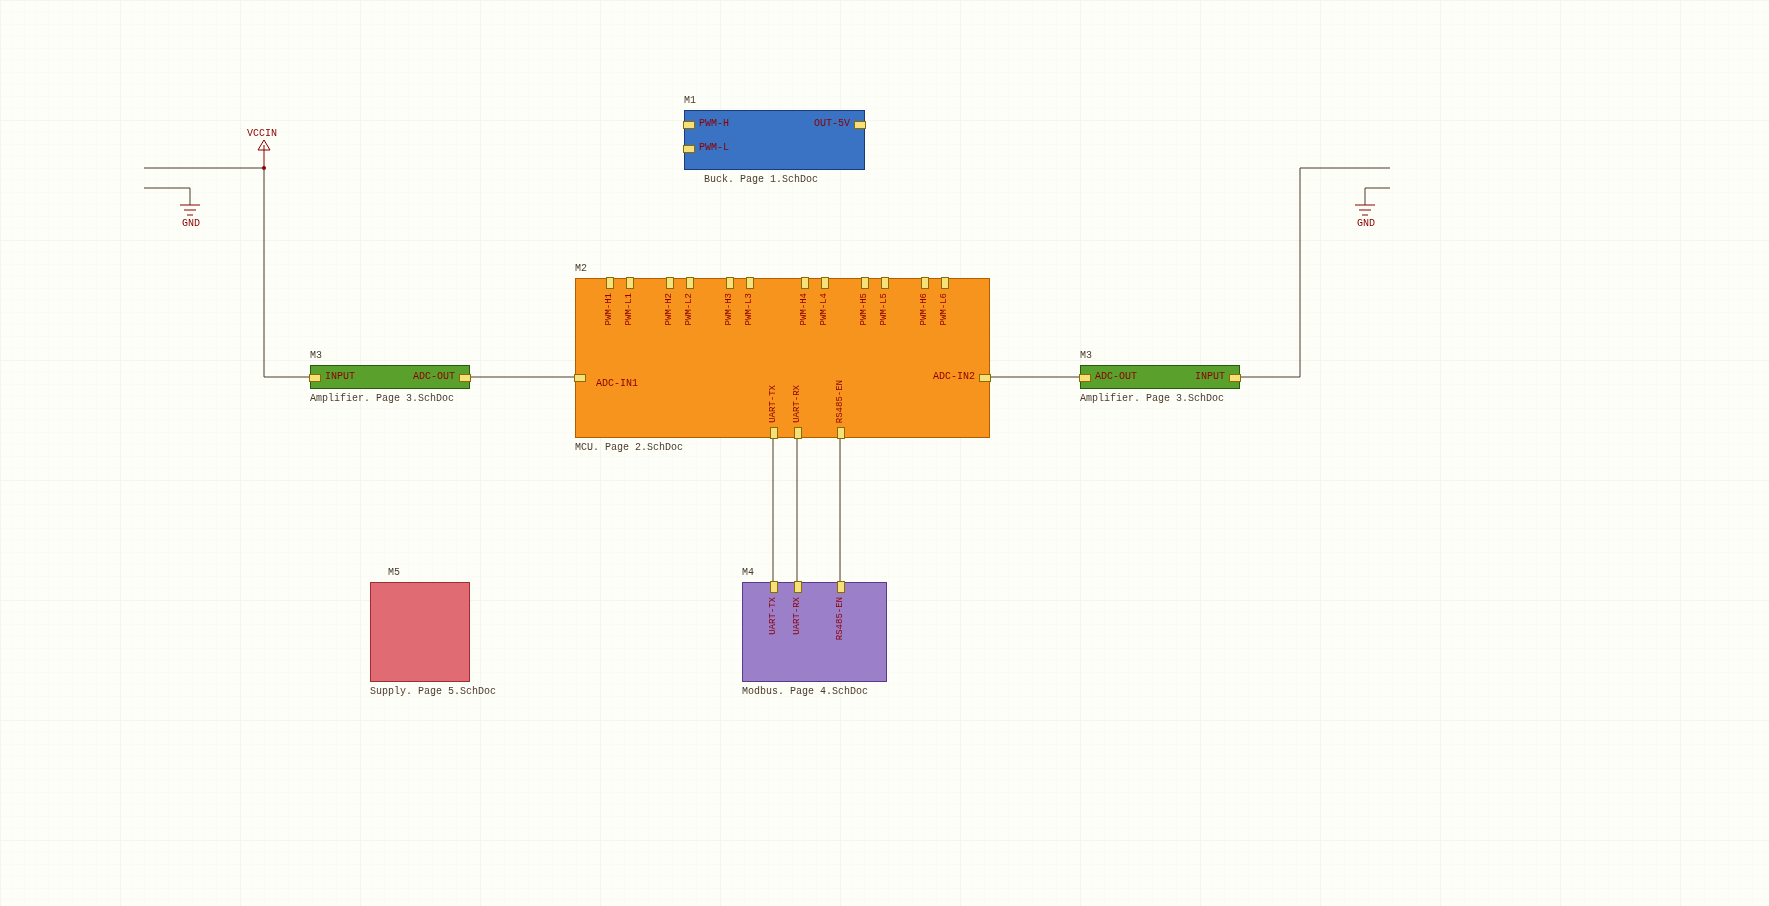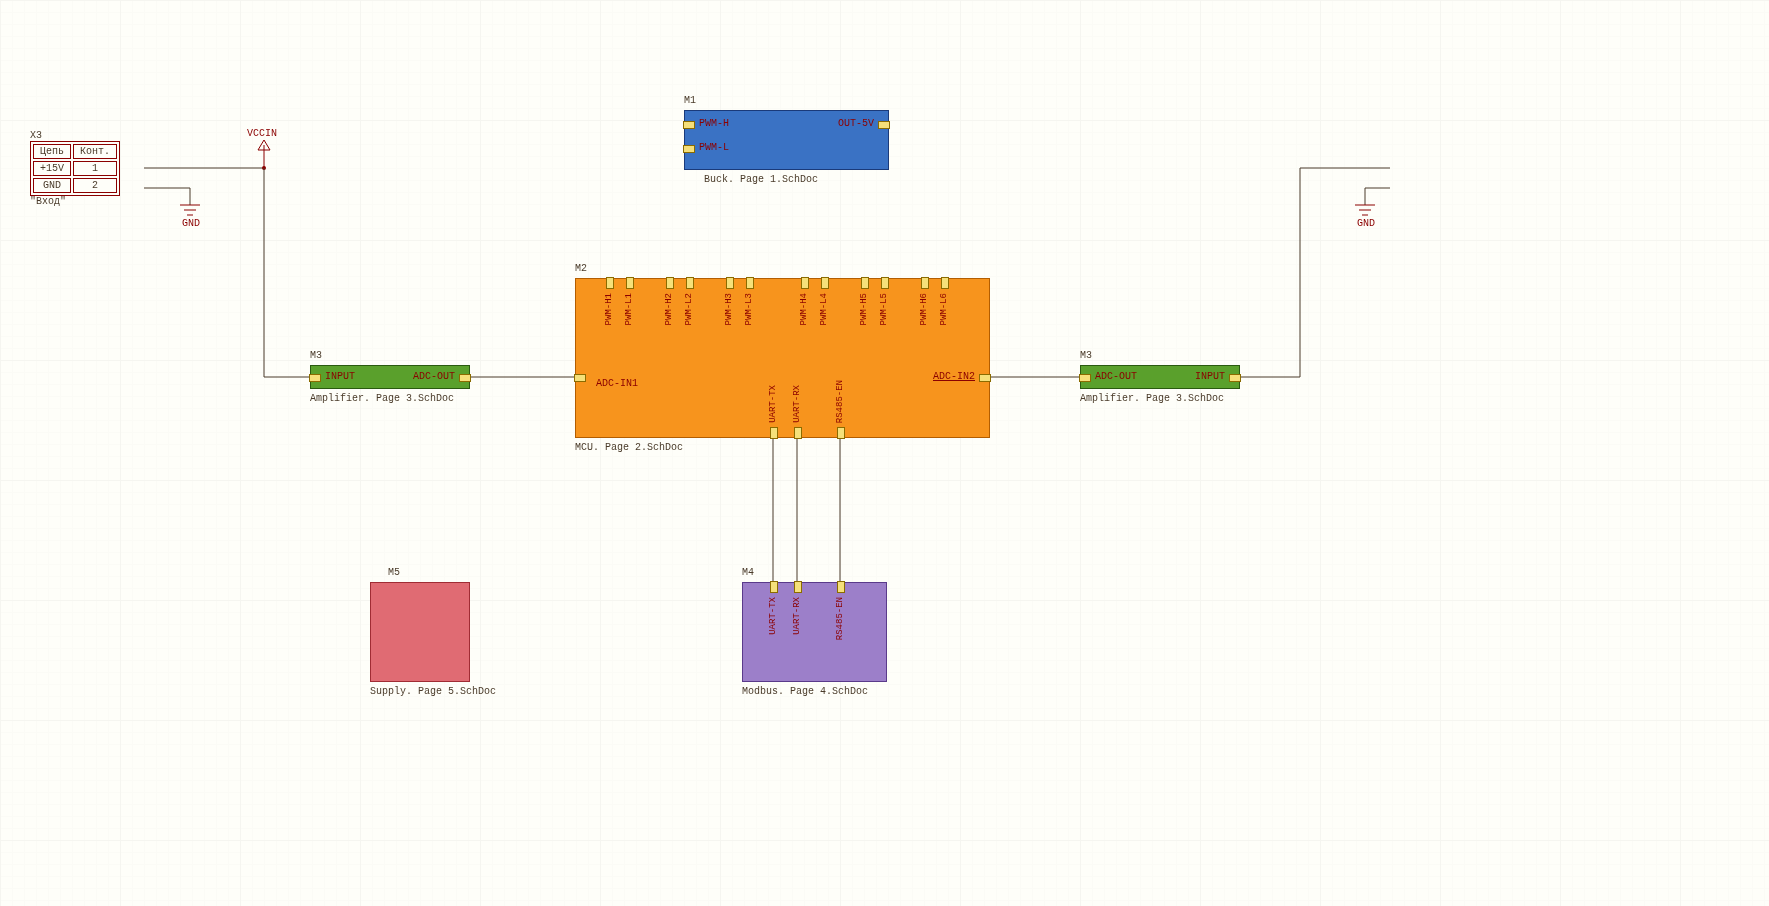--- a/index.html
+++ b/index.html
@@ -85,48 +85,28 @@
     <path class="wire" d="M1240 377 H1300 V168 H1390"></path>
 
     <path class="wire" d="M1390 188 H1365 V205"></path>
     <path class="gnd" d="M1355 205 H1375 M1359 210 H1371 M1362 215 H1368"></path>
 
     <path class="wire" d="M773 438 V582"></path>
     <path class="wire" d="M797 438 V582"></path>
     <path class="wire" d="M840 438 V582"></path>
   </svg>
 
-  <div class="abs" style="left:30px; top:130px;">
-    <div class="lbl-black">X3</div>
-    <table class="conn-table">
-      <tbody>
-          <tr>
-        <th>Цепь</th>
-        <th>Конт.</th>
-      </tr>
-      <tr>
-            <td>+15V</td>
-            <td>1</td>
-          </tr>
-      <tr>
-            <td>GND</td>
-            <td>2</td>
-          </tr>
-    </tbody>
-      </table>
-    <div class="lbl-black">"Вход"</div>
-  </div>
 
   <div class="abs lbl" style="left:247px; top:128px;">VCCIN</div>
   <div class="abs lbl" style="left:182px; top:218px;">GND</div>
 
   <div class="abs lbl" style="left:1357px; top:218px;">GND</div>
 
   <div class="abs lbl-black" style="left:684px; top:95px;">M1</div>
-  <div class="abs sheet" style="left:684px; top:110px; width:205px; height:60px; background:#3a72c4; border-color:#1a3a7a;">
+  <div class="abs sheet" style="left:684px; top:110px; width:181px; height:60px; background:#3a72c4; border-color:#1a3a7a;">
     <span class="port-h" style="left:-2px; top:10px;"></span>
     <span class="abs lbl" style="left:14px; top:7px;">PWM-H</span>
     <span class="port-h" style="left:-2px; top:34px;"></span>
     <span class="abs lbl" style="left:14px; top:31px;">PWM-L</span>
     <span class="port-h" style="right:-2px; top:10px;"></span>
     <span class="abs lbl" style="right:14px; top:7px;">OUT-5V</span>
   </div>
   <div class="abs lbl-black" style="left:684px; top:174px;margin-left:20px;">Buck. Page 1.SchDoc</div>
 
   <div class="abs lbl-black" style="left:575px; top:263px;">M2</div>
@@ -154,21 +134,21 @@
       <span class="abs vtxt lbl" style="top:14px; left:303px;">PWM-L5</span>
     <span class="port-v" style="top:-2px; left:345px;"></span>
       <span class="abs vtxt lbl" style="top:14px; left:343px;">PWM-H6</span>
     <span class="port-v" style="top:-2px; left:365px;"></span>
       <span class="abs vtxt lbl" style="top:14px; left:363px;">PWM-L6</span>
 
     <span class="port-h" style="left:-2px; top:95px;"></span>
     <span class="abs lbl" style="left:20px; top:92px;margin-top:7px;">ADC-IN1</span>
 
     <span class="port-h" style="right:-2px; top:95px;"></span>
-    <span class="abs lbl" style="right:14px; top:92px;text-decoration:underline;">ADC-IN2</span>
+    <span class="abs lbl" style="right:14px; top:92px;">ADC-IN2</span>
 
     <span class="port-v" style="bottom:-2px; left:194px;"></span>
       <span class="abs vtxt lbl" style="bottom:14px; left:192px;">UART-TX</span>
     <span class="port-v" style="bottom:-2px; left:218px;"></span>
       <span class="abs vtxt lbl" style="bottom:14px; left:216px;">UART-RX</span>
     <span class="port-v" style="bottom:-2px; left:261px;"></span>
       <span class="abs vtxt lbl" style="bottom:14px; left:259px;">RS485-EN</span>
   </div>
   <div class="abs lbl-black" style="left:575px; top:442px;">MCU. Page 2.SchDoc</div>
 

